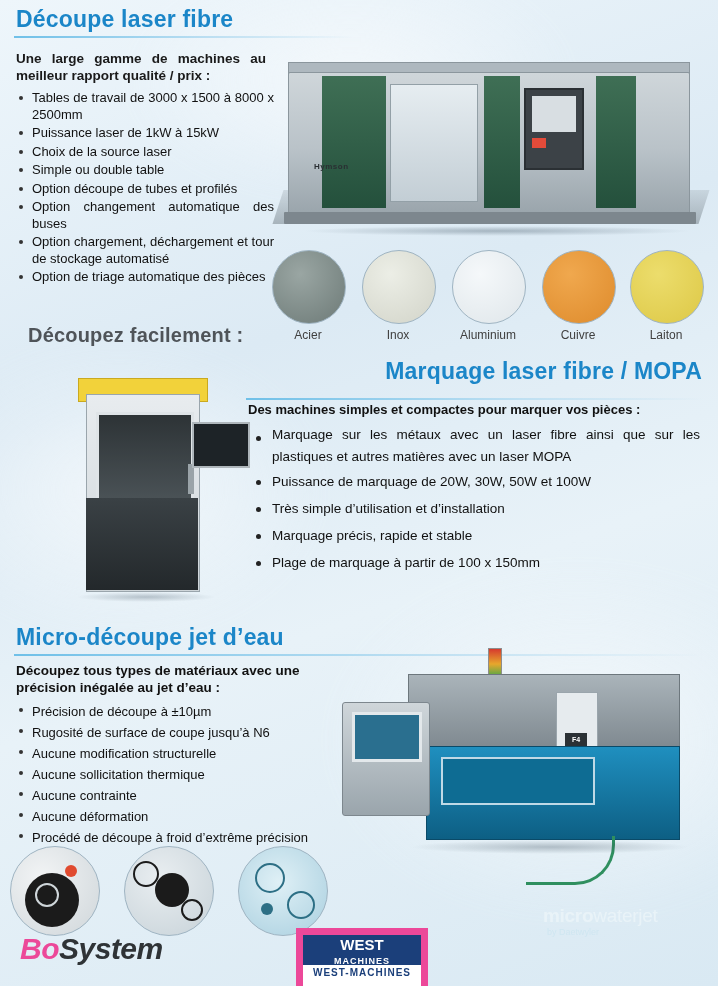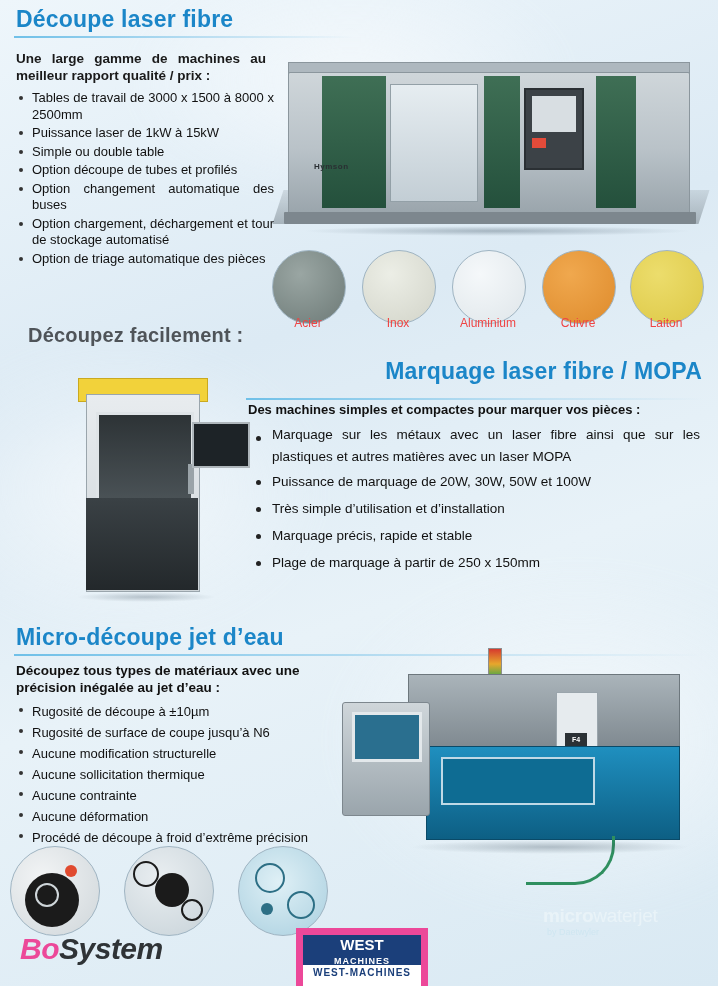--- a/index.html
+++ b/index.html
@@ -59,21 +59,21 @@
   .mach-panel b{position:absolute;left:6px;top:48px;width:14px;height:10px;background:#e34b3a;display:block;}
   .mach-foot{position:absolute;left:6px;top:168px;width:412px;height:12px;background:#7d878e;border-radius:1px;}
   .mach-rail{position:absolute;left:0;top:146px;width:426px;height:34px;
     background:linear-gradient(180deg,rgba(140,152,160,.25),rgba(120,132,140,.55));transform:skewX(-18deg);}
   .mach-logo{position:absolute;left:36px;top:118px;font-size:8px;color:#2a2f33;font-weight:bold;letter-spacing:.5px;}
   .mach-shadow{position:absolute;left:24px;top:182px;width:390px;height:10px;background:radial-gradient(ellipse at center,rgba(60,80,95,.35),rgba(60,80,95,0) 70%);}
 
   
   .mats{position:absolute;left:272px;top:250px;width:432px;height:98px;}
   .mat{position:absolute;width:72px;height:72px;border-radius:50%;border:1px solid #9fb4c2;}
-  .mat-lab{position:absolute;top:66px;width:96px;text-align:center;font-size:12px;color:#ef4444;}
+  .mat-lab{position:absolute;top:78px;width:96px;text-align:center;font-size:12px;color:#404040;}
   .m0{left:0;}  .l0{left:-12px;}
   .m1{left:90px;} .l1{left:78px;}
   .m2{left:180px;} .l2{left:168px;}
   .m3{left:270px;} .l3{left:258px;}
   .m4{left:358px;} .l4{left:346px;}
 
   
   .sub-title{
     position:absolute;left:28px;top:324px;font-size:20px;font-weight:bold;
     color:#4f5459;letter-spacing:.2px;
@@ -154,20 +154,21 @@
 
   <div id="sec1">
     <div class="h-title">Découpe laser fibre</div>
     <div class="rule"></div>
 
     <div class="intro">Une large gamme de machines au meilleur rapport qualité / prix :</div>
 
     <ul class="bul" id="list1">
       <li>Tables de travail de 3000 x 1500 à 8000 x 2500mm</li>
       <li>Puissance laser de 1kW à 15kW</li>
+      <li>Choix de la source laser</li>
       <li>Simple ou double table</li>
       <li>Option découpe de tubes et profilés</li>
       <li>Option changement automatique des buses</li>
       <li>Option chargement, déchargement et tour de stockage automatisé</li>
       <li>Option de triage automatique des pièces</li>
     </ul>
 
     <div class="machine">
       <div class="mach-rail"></div>
       <div class="mach-top"></div>
@@ -219,32 +220,32 @@
       <div class="mk-shadow"></div>
     </div>
 
     <div class="lead2">Des machines simples et compactes pour marquer vos pièces :</div>
 
     <ul class="bul" id="list2">
       <li style="line-height:22px;">Marquage sur les métaux avec un laser fibre ainsi que sur les plastiques et autres matières avec un laser MOPA</li>
       <li>Puissance de marquage de 20W, 30W, 50W et 100W</li>
       <li>Très simple d’utilisation et d’installation</li>
       <li>Marquage précis, rapide et stable</li>
-      <li>Plage de marquage à partir de 250 x 150mm</li>
+      <li>Plage de marquage à partir de 100 x 150mm</li>
     </ul>
   </div>
 
   <div id="sec3">
     <div class="h-title">Micro-découpe jet d’eau</div>
     <div class="rule"></div>
 
     <div class="lead3">Découpez tous types de matériaux avec une précision inégalée au jet d’eau :</div>
 
     <ul class="bul" id="list3">
-      <li>Rugosité de découpe à ±10µm</li>
+      <li>Précision de découpe à ±10µm</li>
       <li>Rugosité de surface de coupe jusqu’à N6</li>
       <li>Aucune modification structurelle</li>
       <li>Aucune sollicitation thermique</li>
       <li>Aucune contrainte</li>
       <li>Aucune déformation</li>
       <li>Procédé de découpe à froid d’extrême précision</li>
     </ul>
 
     <div class="wj">
       <div class="wj-light"></div>

